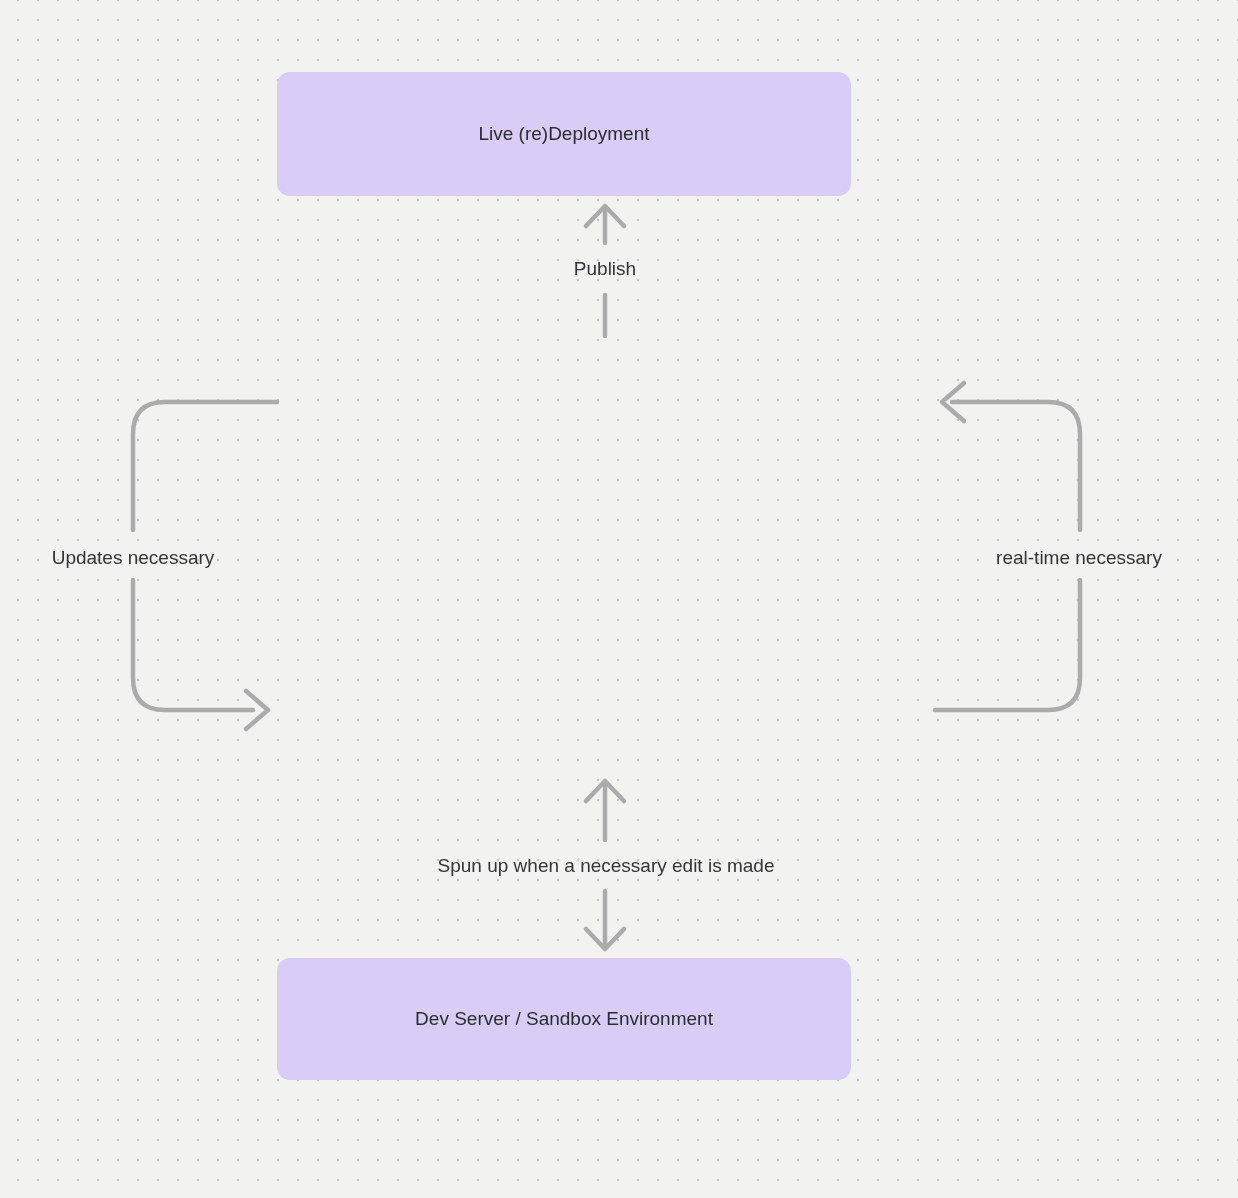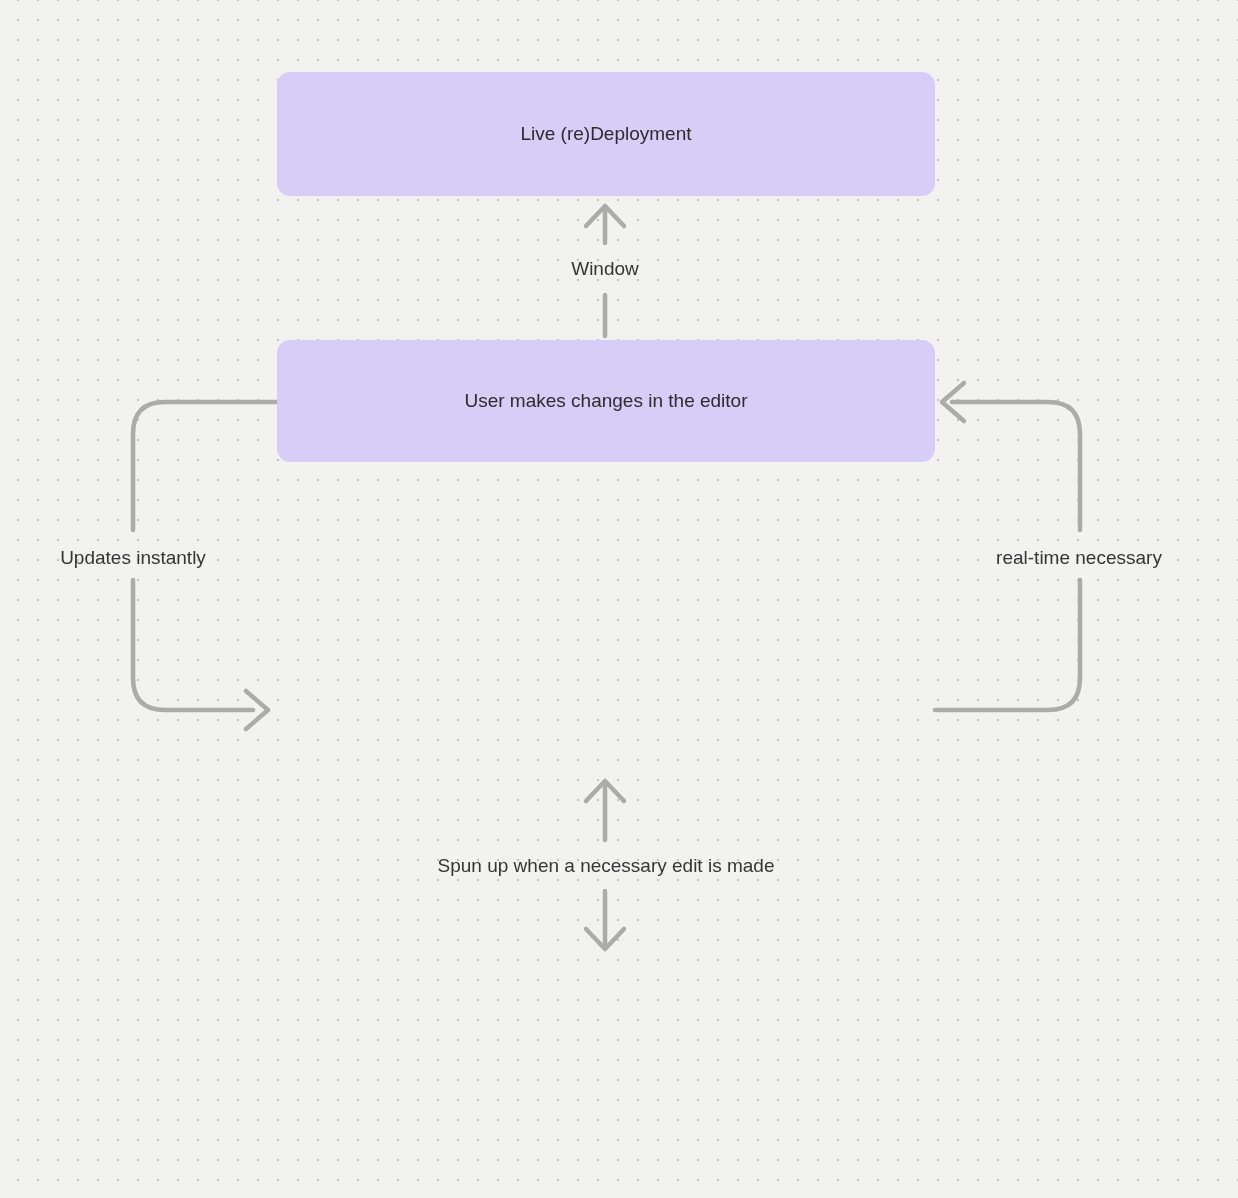--- a/index.html
+++ b/index.html
@@ -28,21 +28,21 @@
   .edges-layer path {
     fill: none;
     stroke: var(--arrow, #ababab);
     stroke-width: 4.5;
     stroke-linecap: round;
     stroke-linejoin: round;
   }
   .node {
     position: absolute;
     left: 277px;
-    width: 658px;
+    width: 574px;
     background: var(--node-fill, #d7cdf7);
     border-radius: 13px;
     display: flex;
     align-items: center;
     justify-content: center;
     text-align: center;
     color: var(--node-text, #2c2c2e);
     font-size: 19px;
     line-height: 1.3;
   }
@@ -92,24 +92,24 @@
       <path d="M 605 784 L 605 840"></path>
       <path d="M 605 891 L 605 944"></path>
       <path d="M 586 929 L 605 949 L 624 929"></path>
     </g>
   </svg>
 
   <div class="node node--live">
     <span>Live (re)Deployment</span>
   </div>
 
-  <div class="node node--editor">
-    <span>User makes changes in the editor</span>
+
+
+  <div class="node node--dev">
+    <span>Dev Server / Sandbox Environment</span>
   </div>
 
-
-
-  <div class="edge-label edge-label--publish">Window</div>
-  <div class="edge-label edge-label--updates">Updates instantly</div>
+  <div class="edge-label edge-label--publish">Publish</div>
+  <div class="edge-label edge-label--updates">Updates necessary</div>
   <div class="edge-label edge-label--feedback">real-time necessary</div>
   <div class="edge-label edge-label--spun">Spun up when a necessary edit is made</div>
 
 </div>
 
 </body></html>

